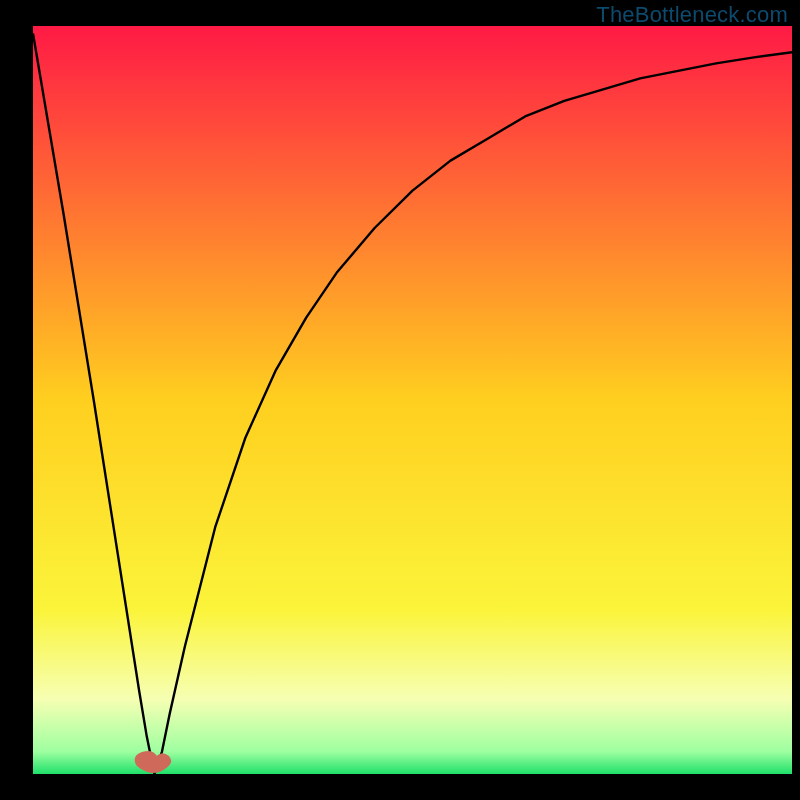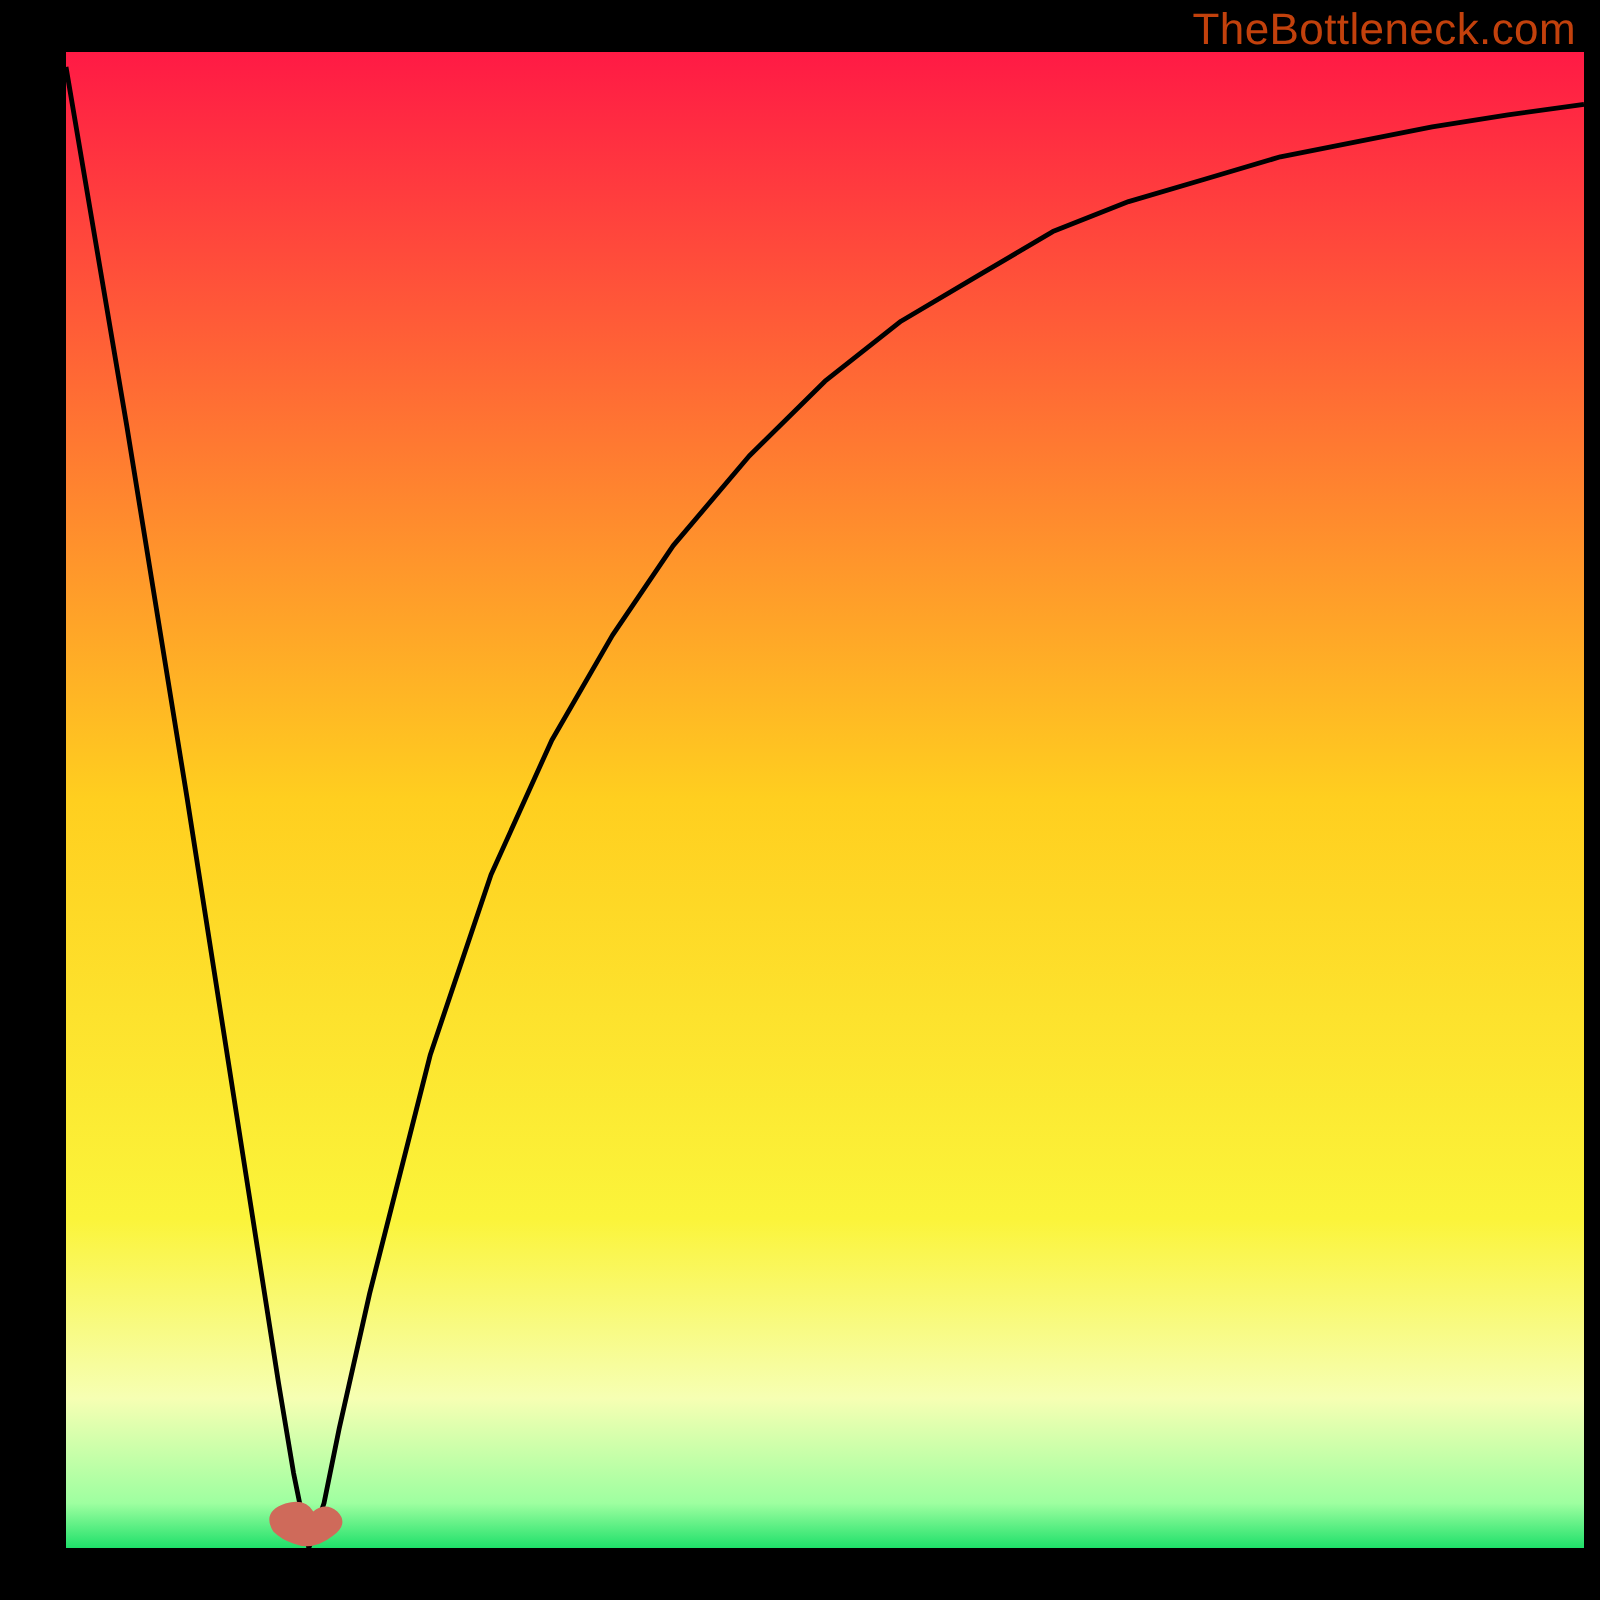--- a/index.html
+++ b/index.html
@@ -1,17 +1,17 @@
 <!DOCTYPE html>
 <html><head>
 <meta charset="utf-8">
 <style>
 html,body{margin:0;padding:0;width:800px;height:800px;background:#fff;overflow:hidden;font-family:Arial,Helvetica,sans-serif}
 .frame{position:absolute;left:0;top:0;width:800px;height:800px}
-.watermark{position:absolute;top:2px;right:12px;font-size:22px;color:#c2410c;font-weight:400;letter-spacing:.2px}
+.watermark{position:absolute;top:2px;right:12px;font-size:22px;color:#0c4a6e;font-weight:400;letter-spacing:.2px}
 svg{display:block}
 </style>
 </head>
 <body>
 
 <div class="frame">
   <svg width="800" height="800" viewBox="0 0 800 800">
     <defs>
       <linearGradient id="bg-grad" x1="0" y1="0" x2="0" y2="1">
           <stop offset="0%" stop-color="#ff1a45"></stop>

